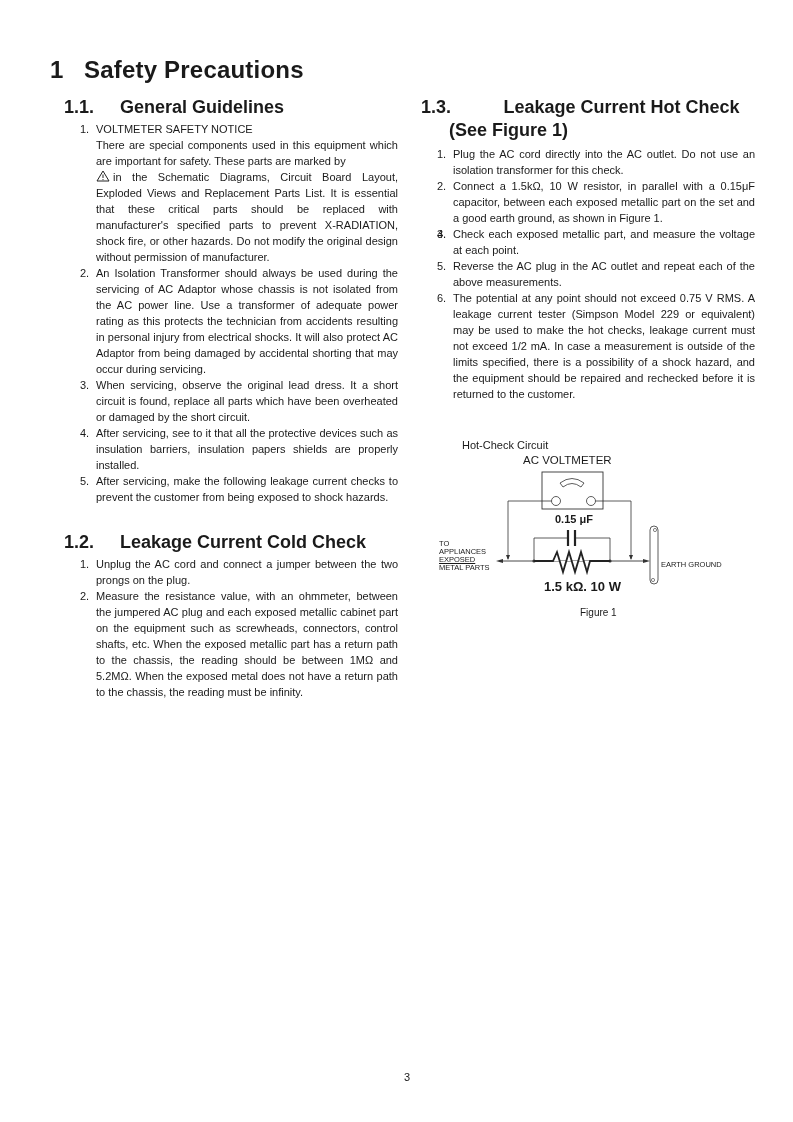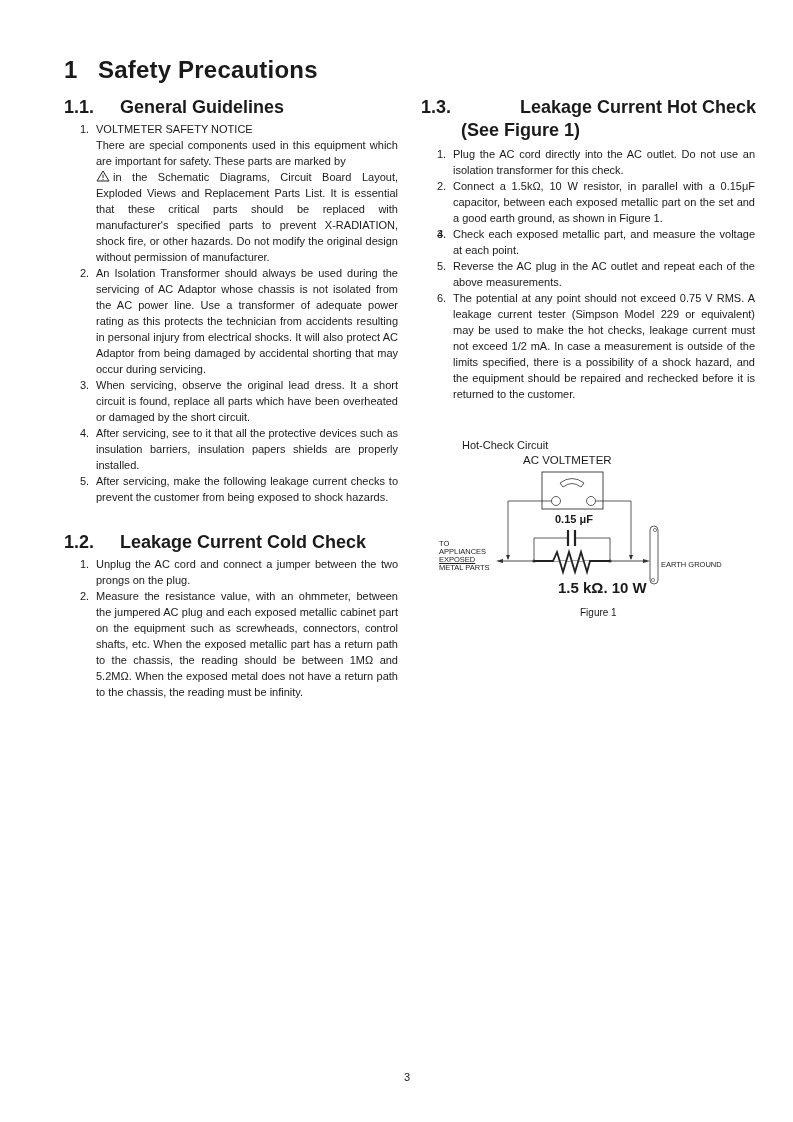--- a/index.html
+++ b/index.html
@@ -1,18 +1,18 @@
 <!DOCTYPE html>
 <html><head>
 <meta charset="utf-8">
 <style>
   html, body { margin:0; padding:0; background:#ffffff; }
   body { width:793px; height:1122px; position:relative; overflow:hidden;
          font-family:"Liberation Sans", sans-serif; color:#1a1a1a; }
-  .h1 { position:absolute; left:64px; top:56px; font-size:24px; font-weight:bold; letter-spacing:0.2px; }
+  .h1 { position:absolute; left:50px; top:56px; font-size:24px; font-weight:bold; letter-spacing:0.2px; }
   .h1 .num { display:inline-block; width:34px; }
   .h2 { position:absolute; font-size:18px; font-weight:bold; }
   .h2 .num { display:inline-block; width:56px; }
   .col { position:absolute; font-size:11px; line-height:16px; }
   .col ol { margin:0; padding:0; list-style:none; }
   .col li { position:relative; padding-left:16px; text-align:justify; }
   .col li .n { position:absolute; left:0; top:0; }
   .left { left:80px; width:318px; }
   .right { left:437px; width:318px; }
   .warn { display:inline-block; width:14px; height:12px; vertical-align:-1px; margin-right:3px; }
@@ -77,25 +77,25 @@
     <li>
       <span class="n">2.</span>
       <span>Measure the resistance value, with an ohmmeter, between the jumpered AC plug and each exposed metallic cabinet part on the equipment such as screwheads, connectors, control shafts, etc. When the exposed metallic part has a return path to the chassis, the reading should be between 1MΩ and 5.2MΩ. When the exposed metal does not have a return path to the chassis, the reading must be infinity.</span>
     </li>
   </ol>
 </div>
 
 <div class="h2" style="left:421px; top:97px; width:335px;">
   <div style="display:flex; justify-content:space-between;">
     <span>1.3.</span>
-    <span style="flex:1; margin-left:36px; display:flex; justify-content:flex-end;">
+    <span style="flex:1; margin-left:36px; display:flex; justify-content:center;">
         <span>Leakage Current Hot Check</span>
       </span>
   </div>
-  <div style="margin-left:40px; margin-top:2px;">(See Figure 1)</div>
+  <div style="margin-left:28px; margin-top:2px;">(See Figure 1)</div>
 </div>
 
 <div class="col right" style="top:146px;">
   <ol>
     <li><span class="n">1.</span><span>Plug the AC cord directly into the AC outlet. Do not use an isolation transformer for this check.</span></li>
     <li><span class="n">2.</span><span>Connect a 1.5kΩ, 10 W resistor, in parallel with a 0.15μF capacitor, between each exposed metallic part on the set and a good earth ground, as shown in Figure 1.</span></li>
     <li><span class="n">3.</span></li>
     <li><span class="n">4.</span><span>Check each exposed metallic part, and measure the voltage at each point.</span></li>
     <li><span class="n">5.</span><span>Reverse the AC plug in the AC outlet and repeat each of the above measurements.</span></li>
     <li><span class="n">6.</span><span>The potential at any point should not exceed 0.75 V RMS. A leakage current tester (Simpson Model 229 or equivalent) may be used to make the hot checks, leakage current must not exceed 1/2 mA. In case a measurement is outside of the limits specified, there is a possibility of a shock hazard, and the equipment should be repaired and rechecked before it is returned to the customer.</span></li>
@@ -131,21 +131,21 @@
   <circle cx="180" cy="93" r="1.6" fill="#333"></circle>
 
   <polyline points="104,93 123,93 127,84 133,104 139,84 145,104 151,84 157,104 160,93 180,93" fill="#fff" stroke="#222" stroke-width="1.8"></polyline>
 
   <rect x="220" y="58" width="8" height="58" rx="4" fill="none" stroke="#333" stroke-width="0.8"></rect>
   <circle cx="225" cy="62" r="1.6" fill="none" stroke="#333" stroke-width="0.6"></circle>
   <circle cx="223" cy="112" r="1.6" fill="none" stroke="#333" stroke-width="0.6"></circle>
 </svg>
 
 <div class="fig-label" style="left:555px; top:513px; font-weight:bold; font-size:11px;">0.15 μF</div>
-<div class="fig-label" style="left:544px; top:579px; font-weight:bold; font-size:15px;margin-left:14px;">1.5 kΩ. 10 W</div>
+<div class="fig-label" style="left:544px; top:579px; font-weight:bold; font-size:13px;">1.5 kΩ. 10 W</div>
 
 <div style="position:absolute; left:439px; top:539px;">
   <div class="small" style="top:0;">TO</div>
   <div class="small" style="top:8px; white-space:nowrap;">APPLIANCES</div>
   <div class="small" style="top:16px; white-space:nowrap;text-decoration:underline;">EXPOSED</div>
   <div class="small" style="top:24px; white-space:nowrap;text-align:right;">METAL PARTS</div>
 </div>
 <div class="small" style="left:661px; top:560px; white-space:nowrap;">EARTH GROUND</div>
 
 <div class="fig-label" style="left:568px; top:607px; font-size:10px;margin-left:12px;">Figure 1</div>

